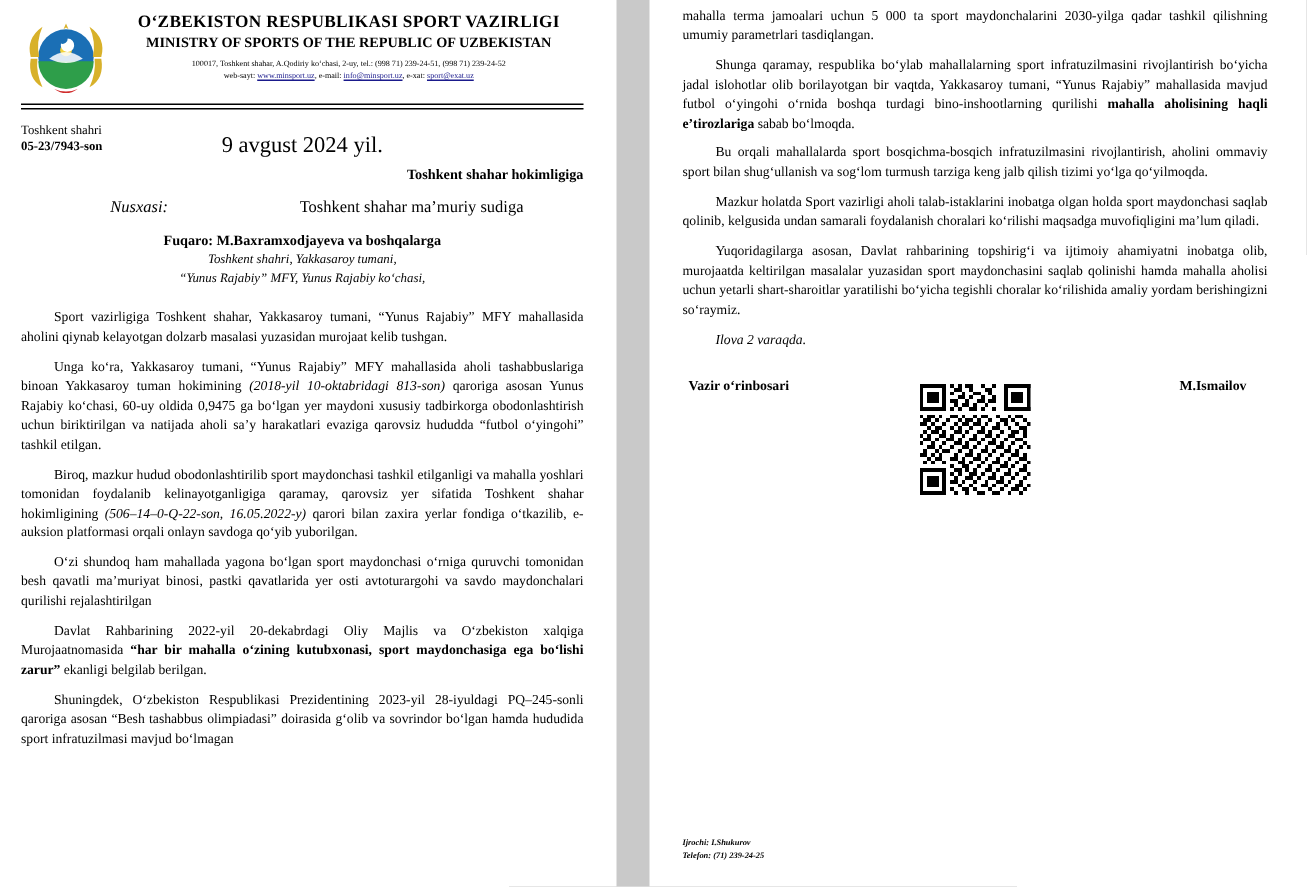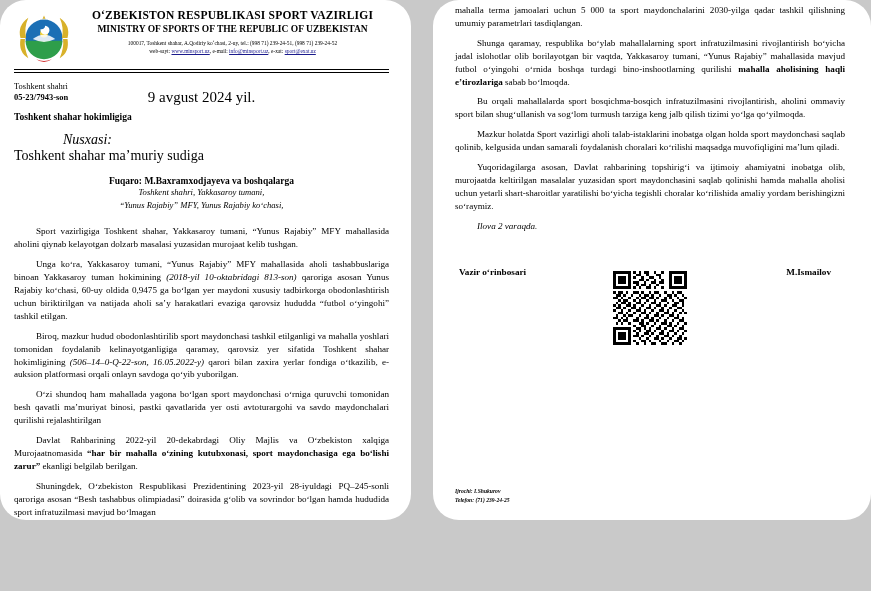--- a/index.html
+++ b/index.html
@@ -15,25 +15,24 @@
   }
   .pages {
     display: flex;
     flex-direction: row;
     width: 871px;
     height: 591px;
     background: #c9c9c9;
   }
   .page {
     background: #ffffff;
-    height: 520px;
+    height: 591px;
     box-sizing: border-box;
     position: relative;
     overflow: hidden;
-    border-radius: 26px;
   }
   .page-left {
     width: 411px;
     padding: 6px 22px 0 14px;
   }
   .gutter {
     width: 22px;
     background: #c9c9c9;
   }
   .page-right {
@@ -101,31 +100,31 @@
   }
   .refblock .b { font-weight: bold; }
 
   .date-line {
     text-align: center;
     font-size: 15px;
     margin-top: -14px;
   }
 
   .addressee {
-    text-align: left;
+    text-align: right;
     font-weight: bold;
     font-size: 9.5px;
     margin-top: 6px;
   }
   .copy-row {
     display: flex;
-    flex-direction: column;
+    flex-direction: row;
     align-items: baseline;
     margin-top: 10px;
-    font-size: 14px;
+    font-size: 11px;
   }
   .copy-label {
     font-style: italic;
     width: 98px;
     text-align: right;
     padding-right: 10px;
     flex: 0 0 auto;
   }
   .copy-value {
     font-weight: normal;
@@ -166,21 +165,21 @@
     font-style: italic;
     text-indent: 22px;
     margin: 4px 0 0 0;
     font-size: 9.1px;
   }
   .sign-row {
     display: flex;
     flex-direction: row;
     justify-content: space-between;
     align-items: flex-start;
-    margin-top: 34px;
+    margin-top: 19px;
     font-size: 9.2px;
     font-weight: bold;
   }
   .sign-left { padding-left: 4px; }
   .sign-right { padding-right: 14px; }
   .qr-wrap {
     display: flex;
     justify-content: center;
     margin-top: -6px;
   }

